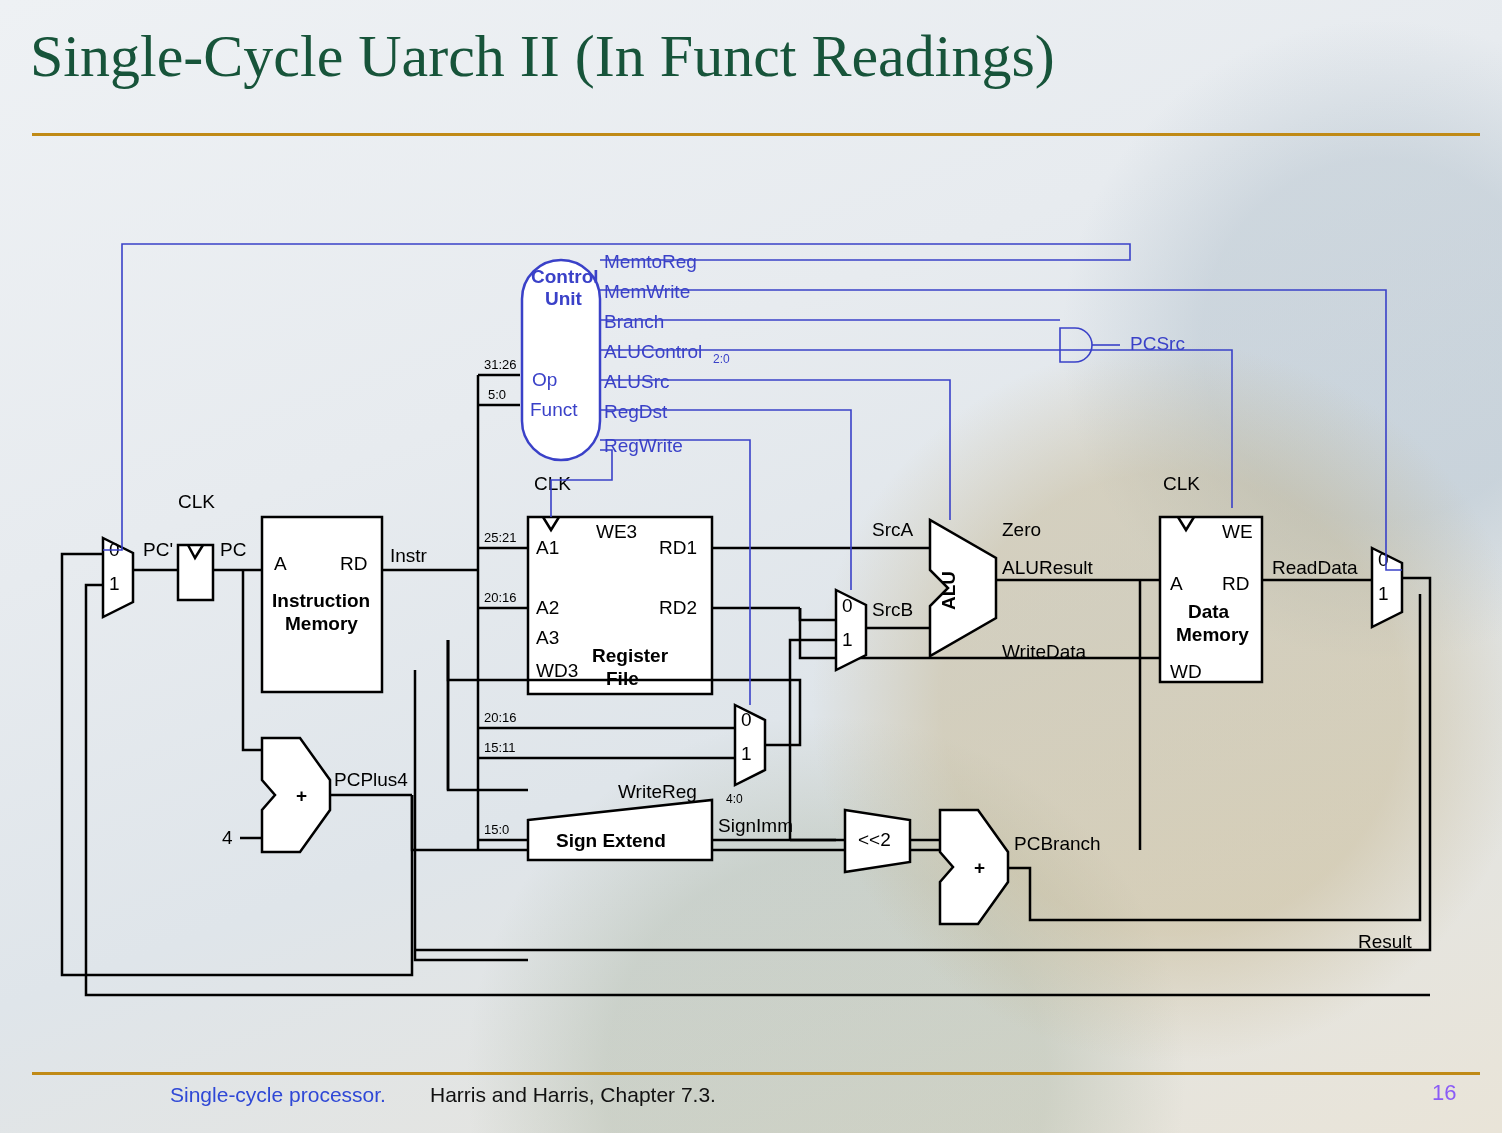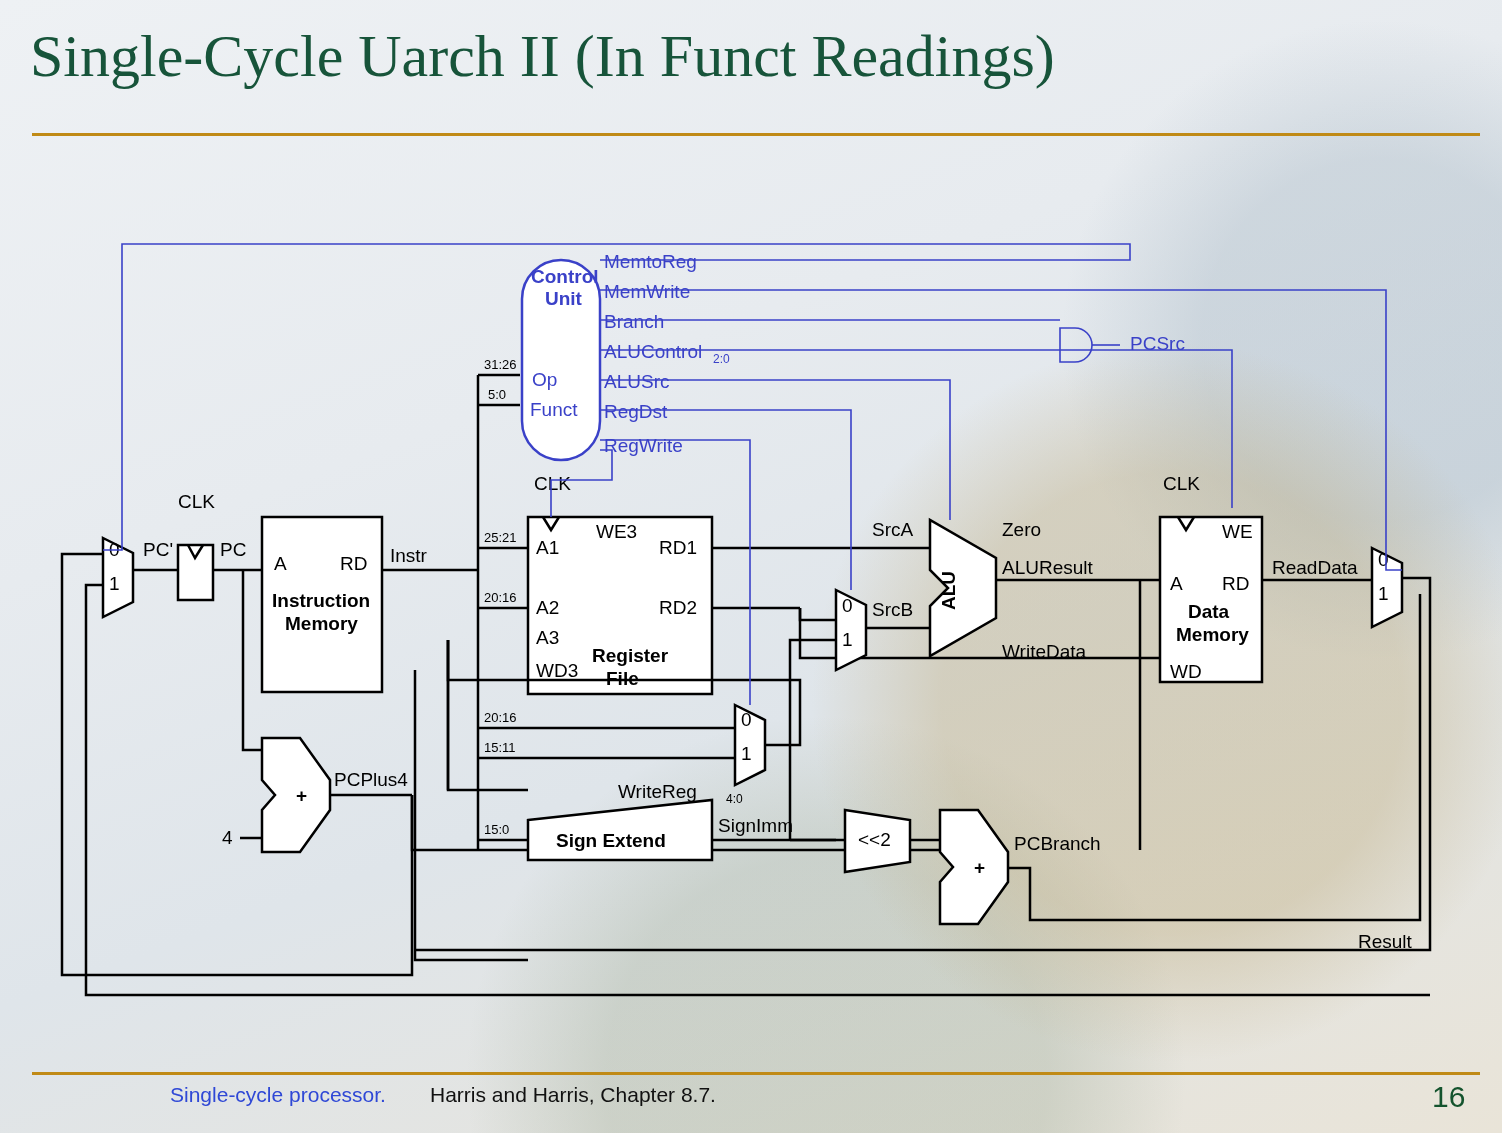--- a/index.html
+++ b/index.html
@@ -17,21 +17,21 @@
      pointer-events:none;}
   .slide-title{
     position:absolute;left:30px;top:22px;
     font-family:"Liberation Serif",serif;
     font-size:60px;color:#17543a;letter-spacing:0px;white-space:nowrap;
   }
   .rule-top{position:absolute;left:32px;top:133px;width:1448px;height:3px;background:#c08a16;}
   .rule-bottom{position:absolute;left:32px;top:1072px;width:1448px;height:3px;background:#c08a16;}
   .footer-link{position:absolute;left:170px;top:1083px;font-size:21px;color:#2f48d6;}
   .footer-rest{position:absolute;left:430px;top:1083px;font-size:21px;color:#111;}
-  .page-num{position:absolute;left:1432px;top:1080px;font-size:30px;color:#14532d;}
+  .page-num{position:absolute;left:1432px;top:1080px;font-size:22px;color:#8b5cf6;}
 
   
   #diagram{position:absolute;left:0;top:150px;width:1502px;height:900px;}
   svg{display:block;}
   .blk{fill:#fff;stroke:#000;stroke-width:2.5;}
   .wire{stroke:#000;stroke-width:2.5;fill:none;}
   .cwire{stroke:#3a41c8;stroke-width:1.6;fill:none;}
   .lbl{font-family:"Liberation Sans",sans-serif;font-size:19px;fill:#000;}
   .lbl-b{font-family:"Liberation Sans",sans-serif;font-size:19px;font-weight:bold;fill:#000;}
   .lbl-s{font-family:"Liberation Sans",sans-serif;font-size:13px;fill:#000;}
@@ -41,21 +41,21 @@
 </style>
 </head>
 <body>
 
 <div class="bg-art"></div>
 
 <div class="slide-title">Single-Cycle Uarch II (In Funct Readings)</div>
 <div class="rule-top"></div>
 <div class="rule-bottom"></div>
 <div class="footer-link">Single-cycle processor.</div>
-<div class="footer-rest">Harris and Harris, Chapter 8.7.</div>
+<div class="footer-rest">Harris and Harris, Chapter 7.3.</div>
 <div class="page-num">16</div>
 
 <div id="diagram">
 <svg width="1502" height="900" viewBox="0 0 1502 900">
 
   <g class="wire">
 
     <path d="M133 420 L178 420"></path>
 
     <path d="M213 420 L262 420"></path>

